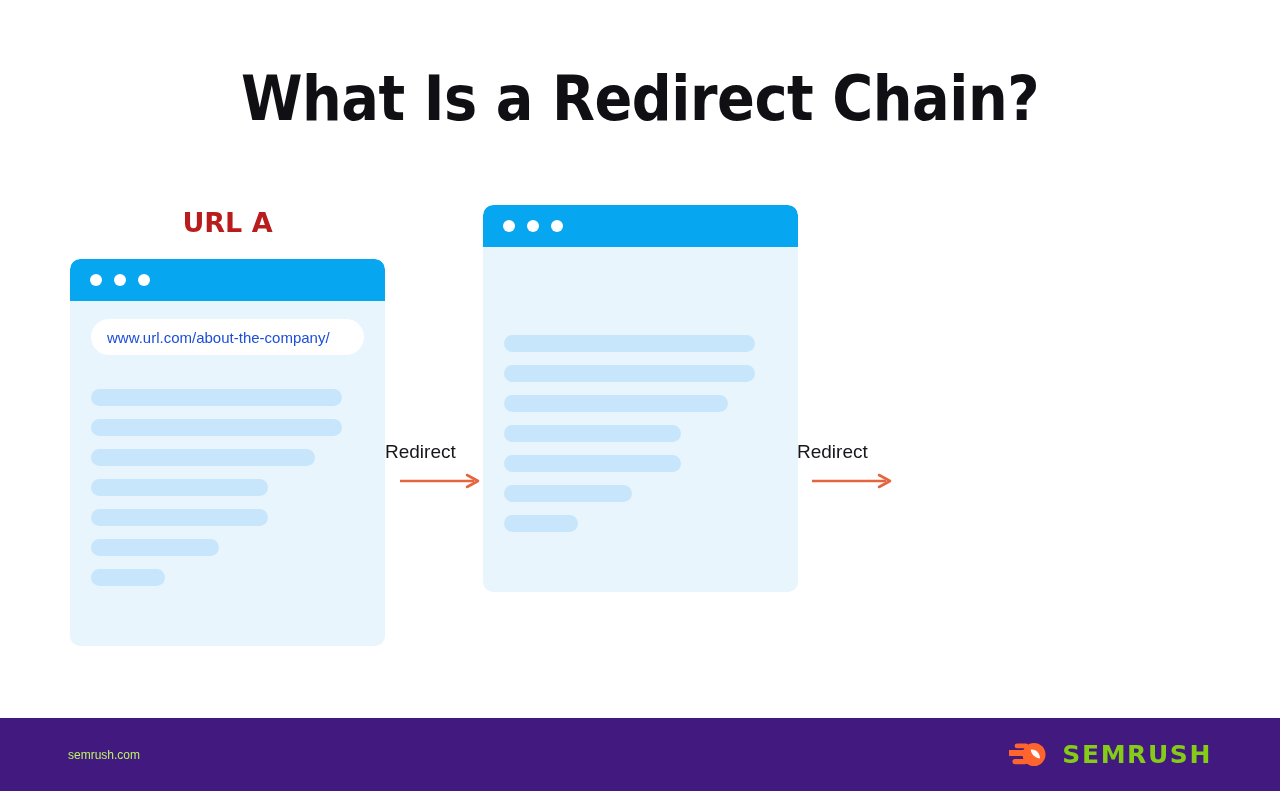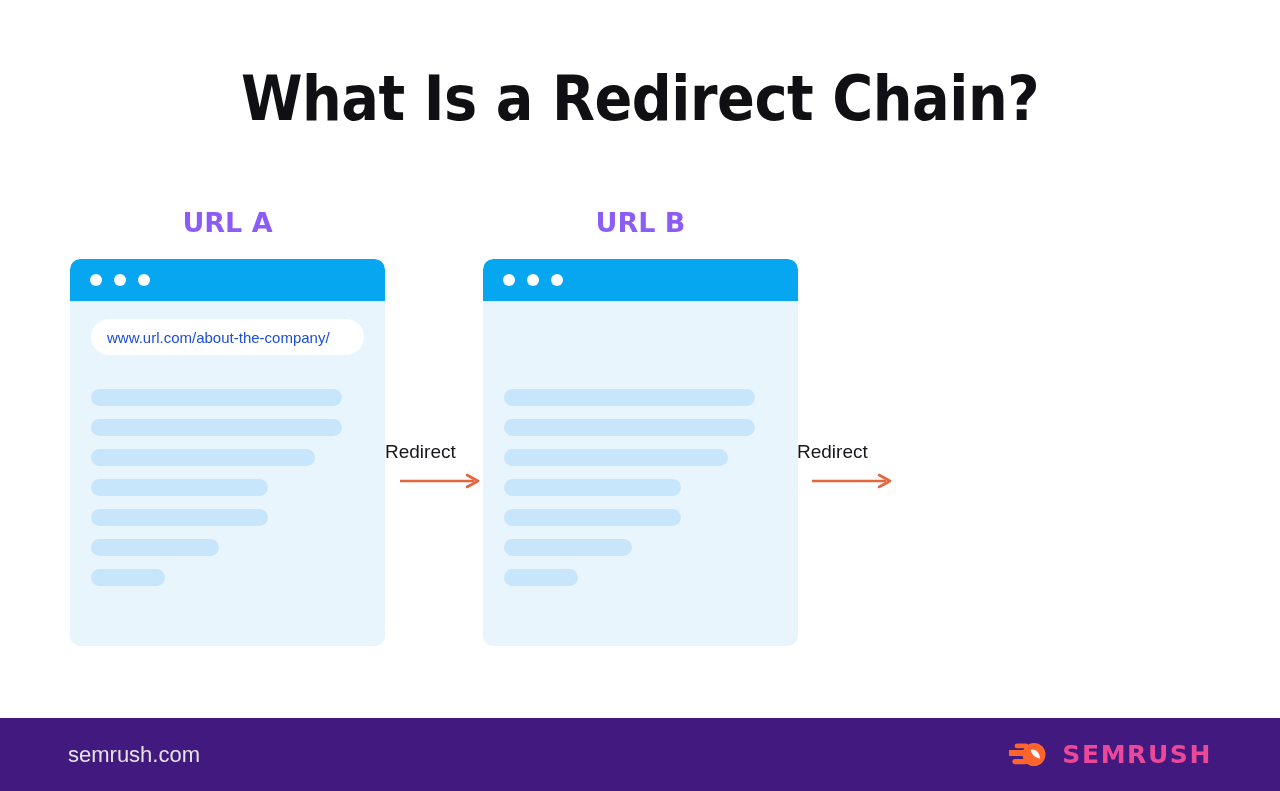--- a/index.html
+++ b/index.html
@@ -42,21 +42,21 @@
     width:315px;
   }
   .col-a { left:70px; }
   .col-b { left:483px; }
   .col-c { left:895px; }
 
   .url-label {
     text-align:center;
     font-size:27px;
     font-weight:bold;
-    color:#8b5cf6;
+    color:#b91c1c;
     font-family:"DejaVu Sans", sans-serif;
     letter-spacing:0px;
     margin-bottom:18px;
     height:36px;
     line-height:36px;
   }
 
   
   .browser {
     width:315px;
@@ -137,31 +137,31 @@
     position:absolute;
     left:0; bottom:0;
     width:1280px; height:73px;
     background:#41197f;
     display:flex;
     align-items:center;
     justify-content:space-between;
     padding:0 68px;
   }
   .footer-url {
-    color:#e5e5e5;
-    font-size:22px;
+    color:#bef264;
+    font-size:12px;
     font-family:"Liberation Sans", sans-serif;
   }
   .logo {
     display:flex;
     align-items:center;
     gap:13px;
   }
   .logo-wordmark {
-    color:#ec4899;
+    color:#84cc16;
     font-size:25px;
     font-weight:bold;
     letter-spacing:1.6px;
     font-family:"DejaVu Sans", sans-serif;
   }
 </style>
 </head>
 <body>
 
 <div class="page">
@@ -193,21 +193,20 @@
 
     <div class="connector conn-1">
       <div class="conn-label">Redirect</div>
       <svg class="arrow-svg" width="84" height="16" viewBox="0 0 84 16">
         <line x1="2" y1="8" x2="76" y2="8" stroke="#e5653f" stroke-width="2.6"></line>
         <polyline points="69,2 80,8 69,14" fill="none" stroke="#e5653f" stroke-width="2.6" stroke-linecap="round" stroke-linejoin="round"></polyline>
       </svg>
     </div>
 
     <div class="column col-b">
-      <div class="url-label">URL B</div>
       <div class="browser">
         <div class="browser-bar">
           <span class="dot"></span>
           <span class="dot"></span>
           <span class="dot"></span>
         </div>
         <div class="lines">
           <div class="line" style="width:92%"></div>
           <div class="line" style="width:92%"></div>
           <div class="line" style="width:82%"></div>

